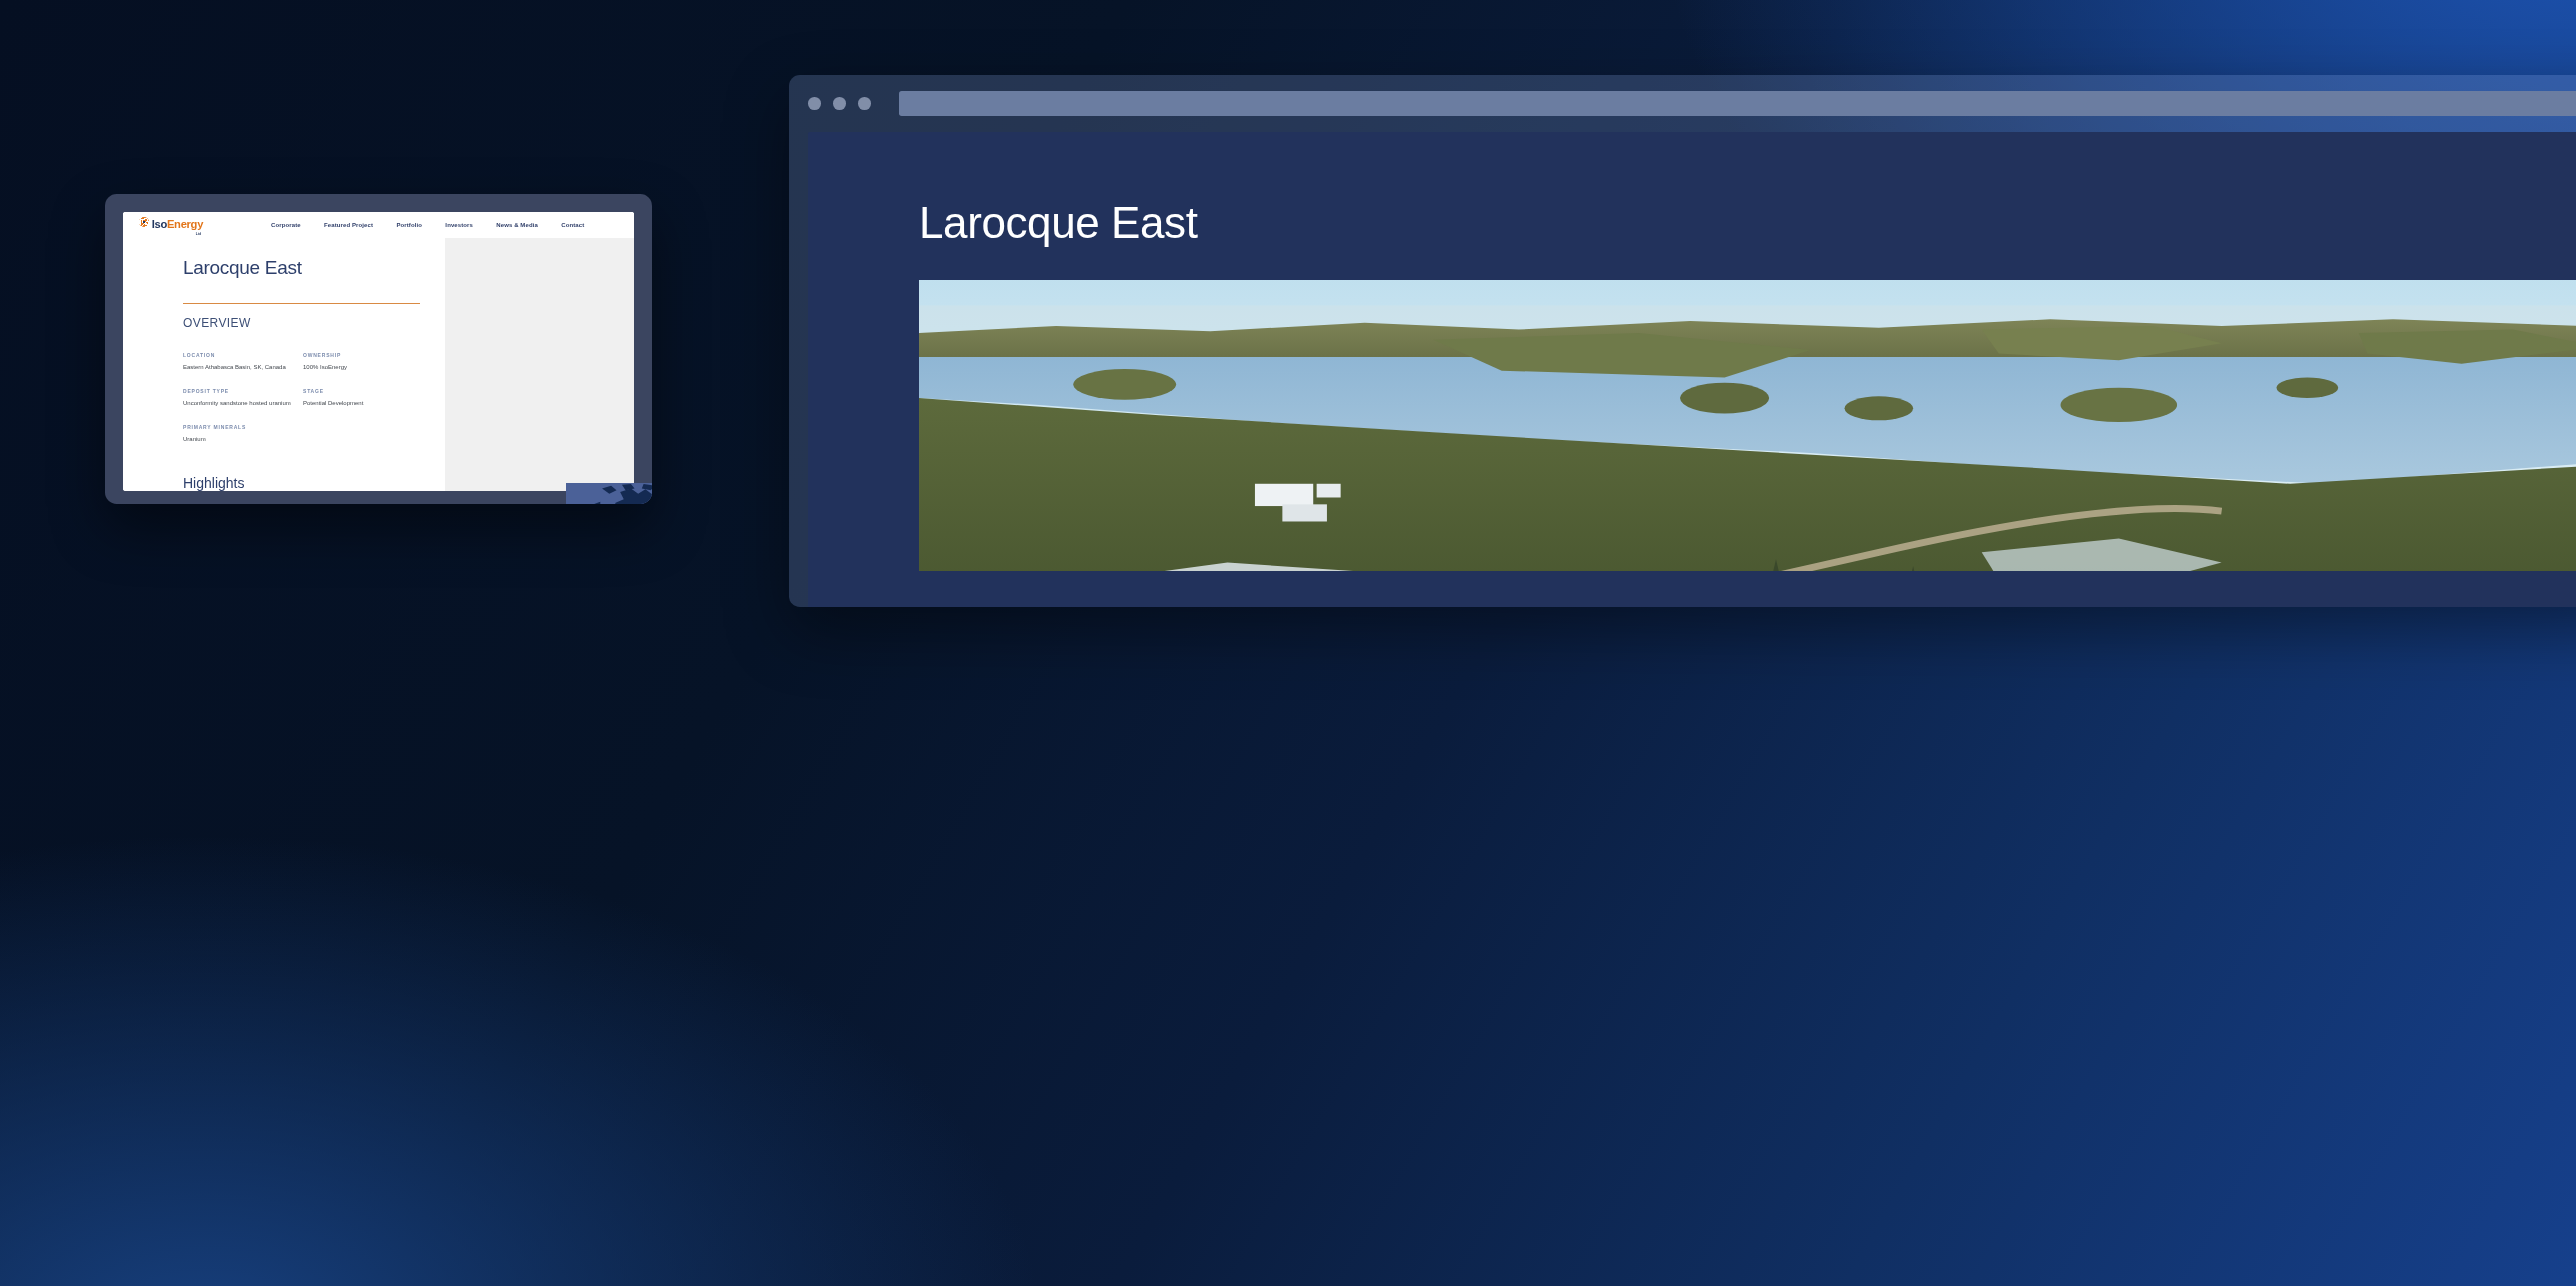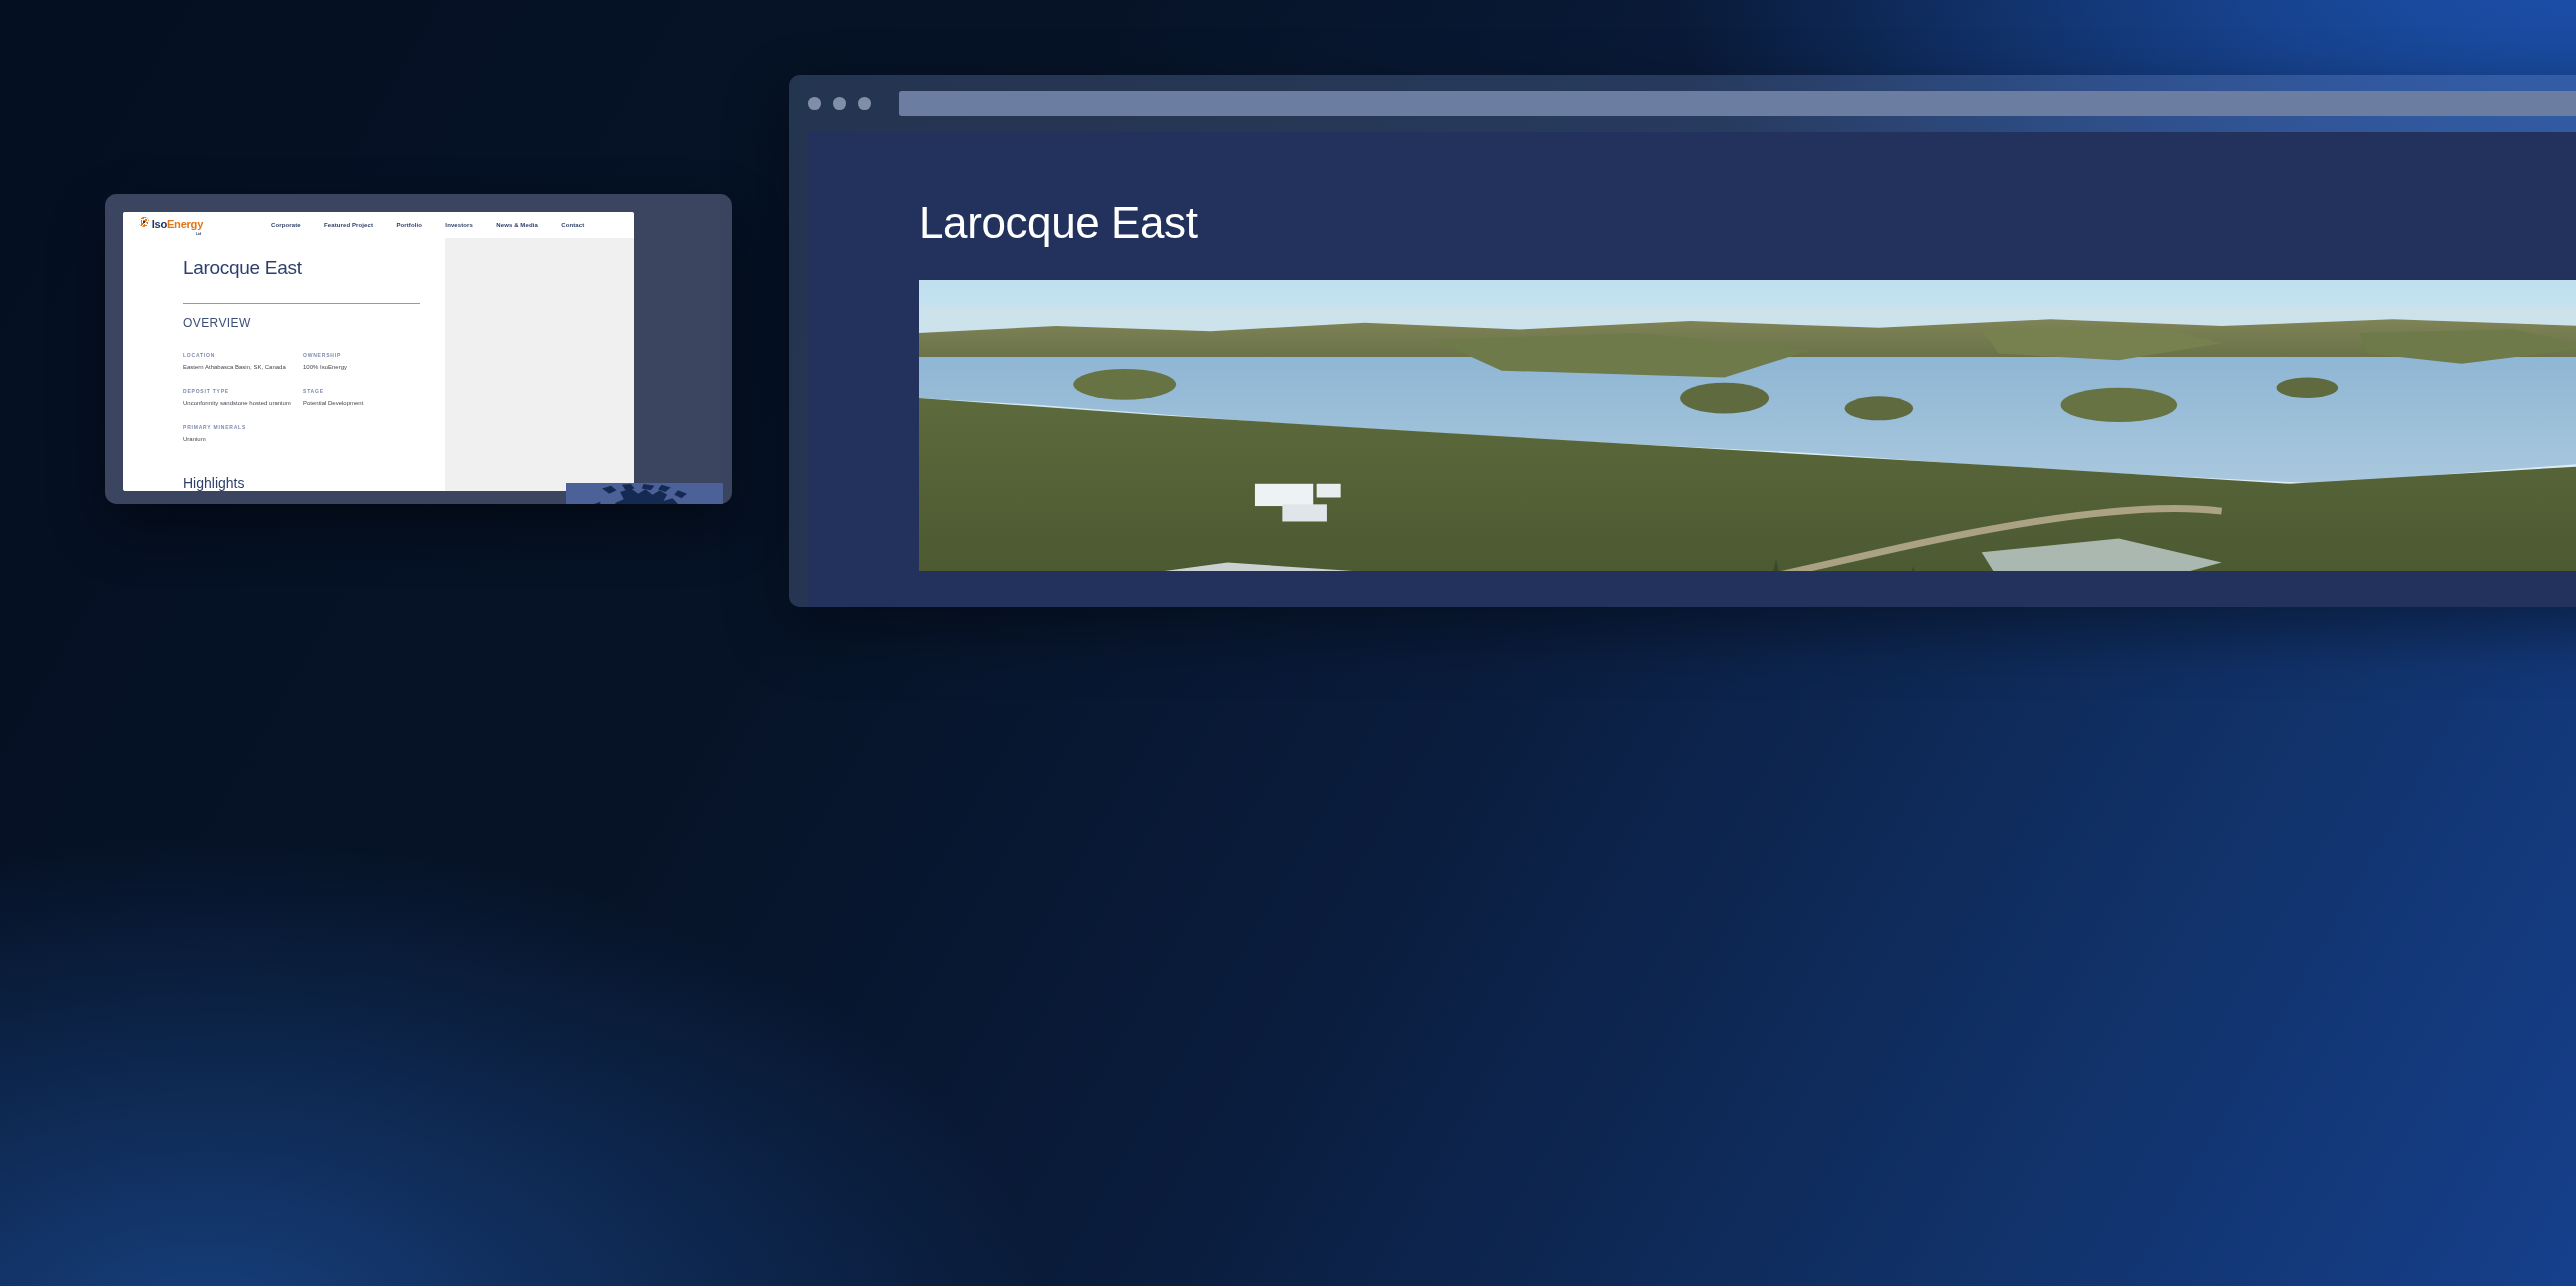--- a/index.html
+++ b/index.html
@@ -24,21 +24,21 @@
       radial-gradient(ellipse 1349px 809px at 8% 104%, #17407f 0%, rgba(23,64,127,0) 62%),
       radial-gradient(ellipse 1529px 989px at 100% -8%, #1d54b4 0%, rgba(29,84,180,0) 60%),
       linear-gradient(120deg, #050f22 0%, #061327 34%, #0a1c3c 56%, #102f63 78%, #16408c 100%);
   }
 
   
   #left-window {
     position: absolute;
     left: 105px;
     top: 194px;
-    width: 627px;
+    width: 547px;
     height: 310px;
     background: #3b4560;
     border-radius: 11.7px;
     box-shadow: 0 23.4px 54px rgba(0,0,0,.46);
     overflow: hidden;
     padding-left: 16px;
   }
   #left-viewport {
     position: absolute;
     left: 18px;

